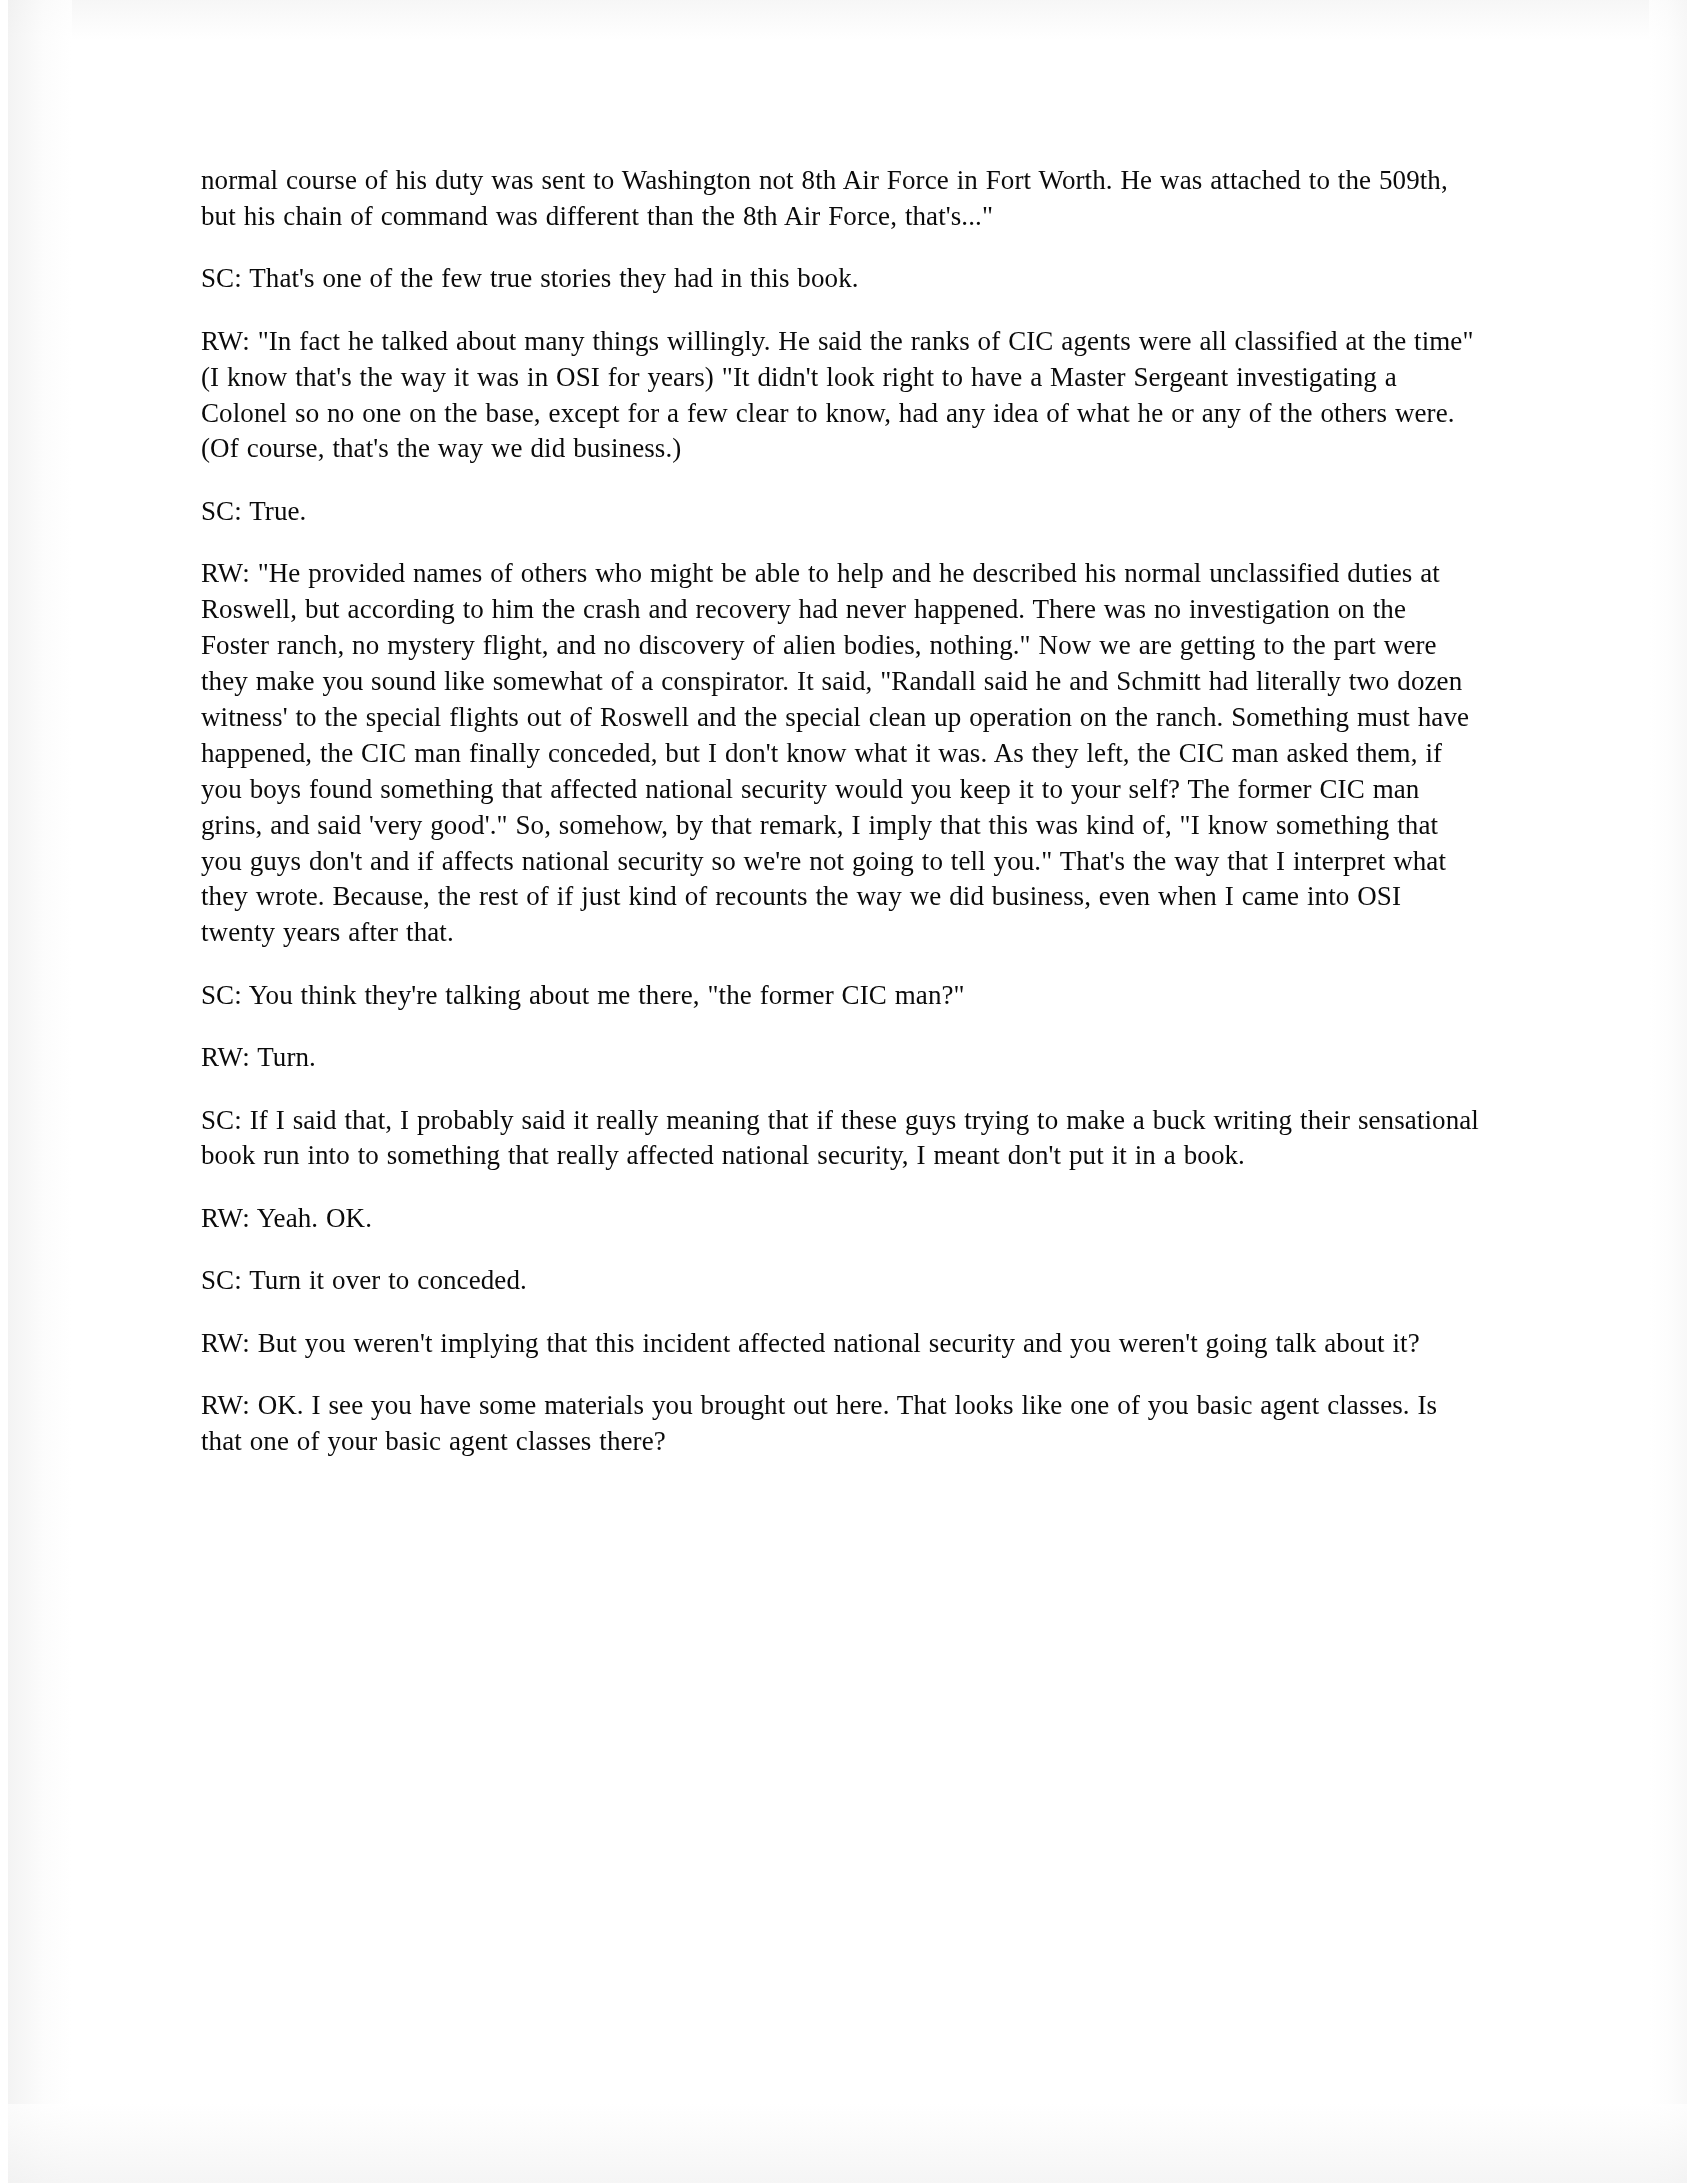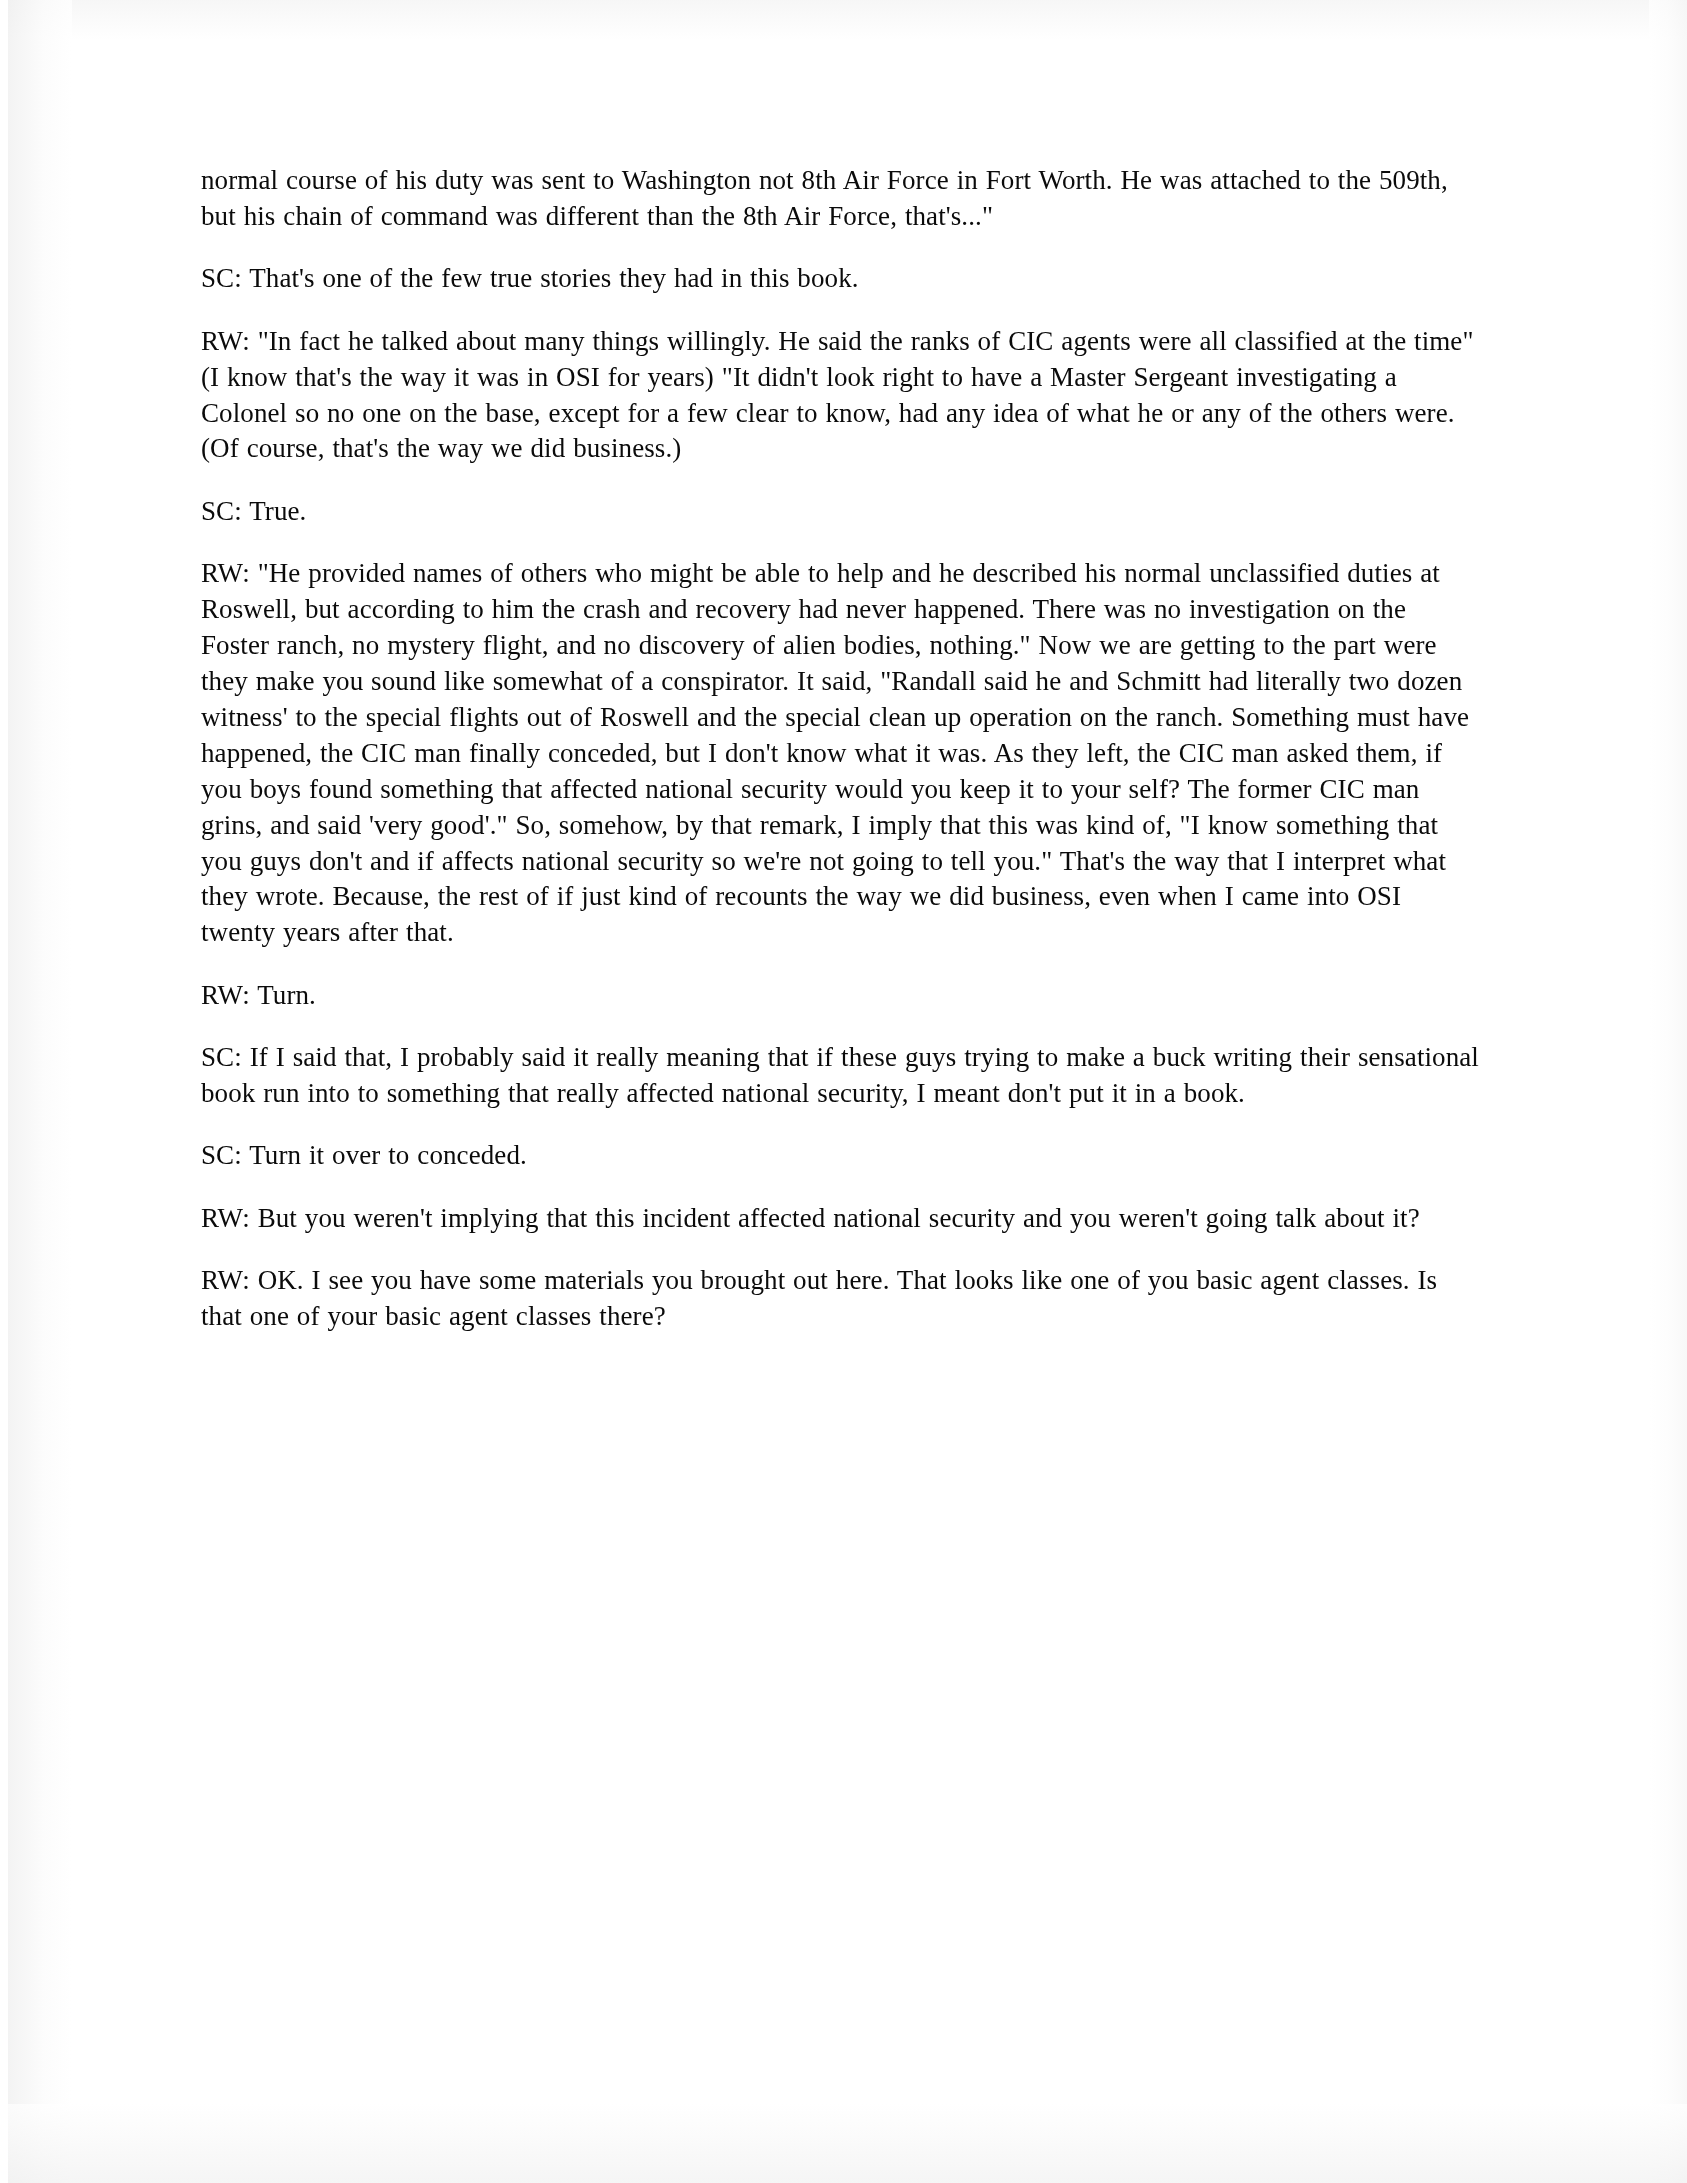--- a/index.html
+++ b/index.html
@@ -80,20 +80,22 @@
   <div class="scan-edge-left"></div>
   <div class="scan-edge-right"></div>
   <div class="scan-edge-bottom"></div>
 
   <div class="text-block">
     <p class="para">normal course of his duty was sent to Washington not 8th Air Force in Fort Worth.  He was attached to the 509th, but his chain of command was different than the 8th Air Force, that's..."</p>
     <p class="para">SC:  That's one of the few true stories they had in this book.</p>
     <p class="para">RW:  "In fact he talked about many things willingly.  He said the ranks of CIC agents were all classified at the time" (I know that's the way it was in OSI for years) "It didn't look right to have a Master Sergeant investigating a Colonel so no one on the base, except for a few clear to know, had any idea of what he or any of the others were.  (Of course, that's the way we did business.)</p>
     <p class="para">SC:  True.</p>
     <p class="para">RW:  "He provided names of others who might be able to help and he described his normal unclassified duties at Roswell, but according to him the crash and recovery had never happened.  There was no investigation on the Foster ranch, no mystery flight, and no discovery of alien bodies, nothing."  Now we are getting to the part were they make you sound like somewhat of a conspirator.  It said, "Randall said he and Schmitt had literally two dozen witness' to the special flights out of Roswell and the special clean up operation on the ranch.  Something must have happened, the CIC man finally conceded, but I don't know what it was.  As they left, the CIC man asked them, if you boys found something that affected national security would you keep it to your self?  The former CIC man grins, and said 'very good'."  So, somehow, by that remark, I imply that this was kind of, "I know something that you guys don't and if affects national security so we're not going to tell you."  That's the way that I interpret what they wrote.  Because, the rest of if just kind of recounts the way we did business, even when I came into OSI twenty years after that.</p>
+    <p class="para">SC:  You think they're talking about me there, "the former CIC man?"</p>
     <p class="para">RW:  Turn.</p>
     <p class="para">SC:  If I said that, I probably said it really meaning that if these guys trying to make a buck writing their sensational book run into to something that really affected national security, I meant don't put it in a book.</p>
+    <p class="para">RW:  Yeah.  OK.</p>
     <p class="para">SC:  Turn it over to conceded.</p>
     <p class="para">RW:  But you weren't implying that this incident affected national security and you weren't going talk about it?</p>
     <p class="para">RW:  OK.  I see you have some materials you brought out here.  That looks like one of you basic agent classes.  Is that one of your basic agent classes there?</p>
   </div>
 </div>
 
 
 </body></html>

